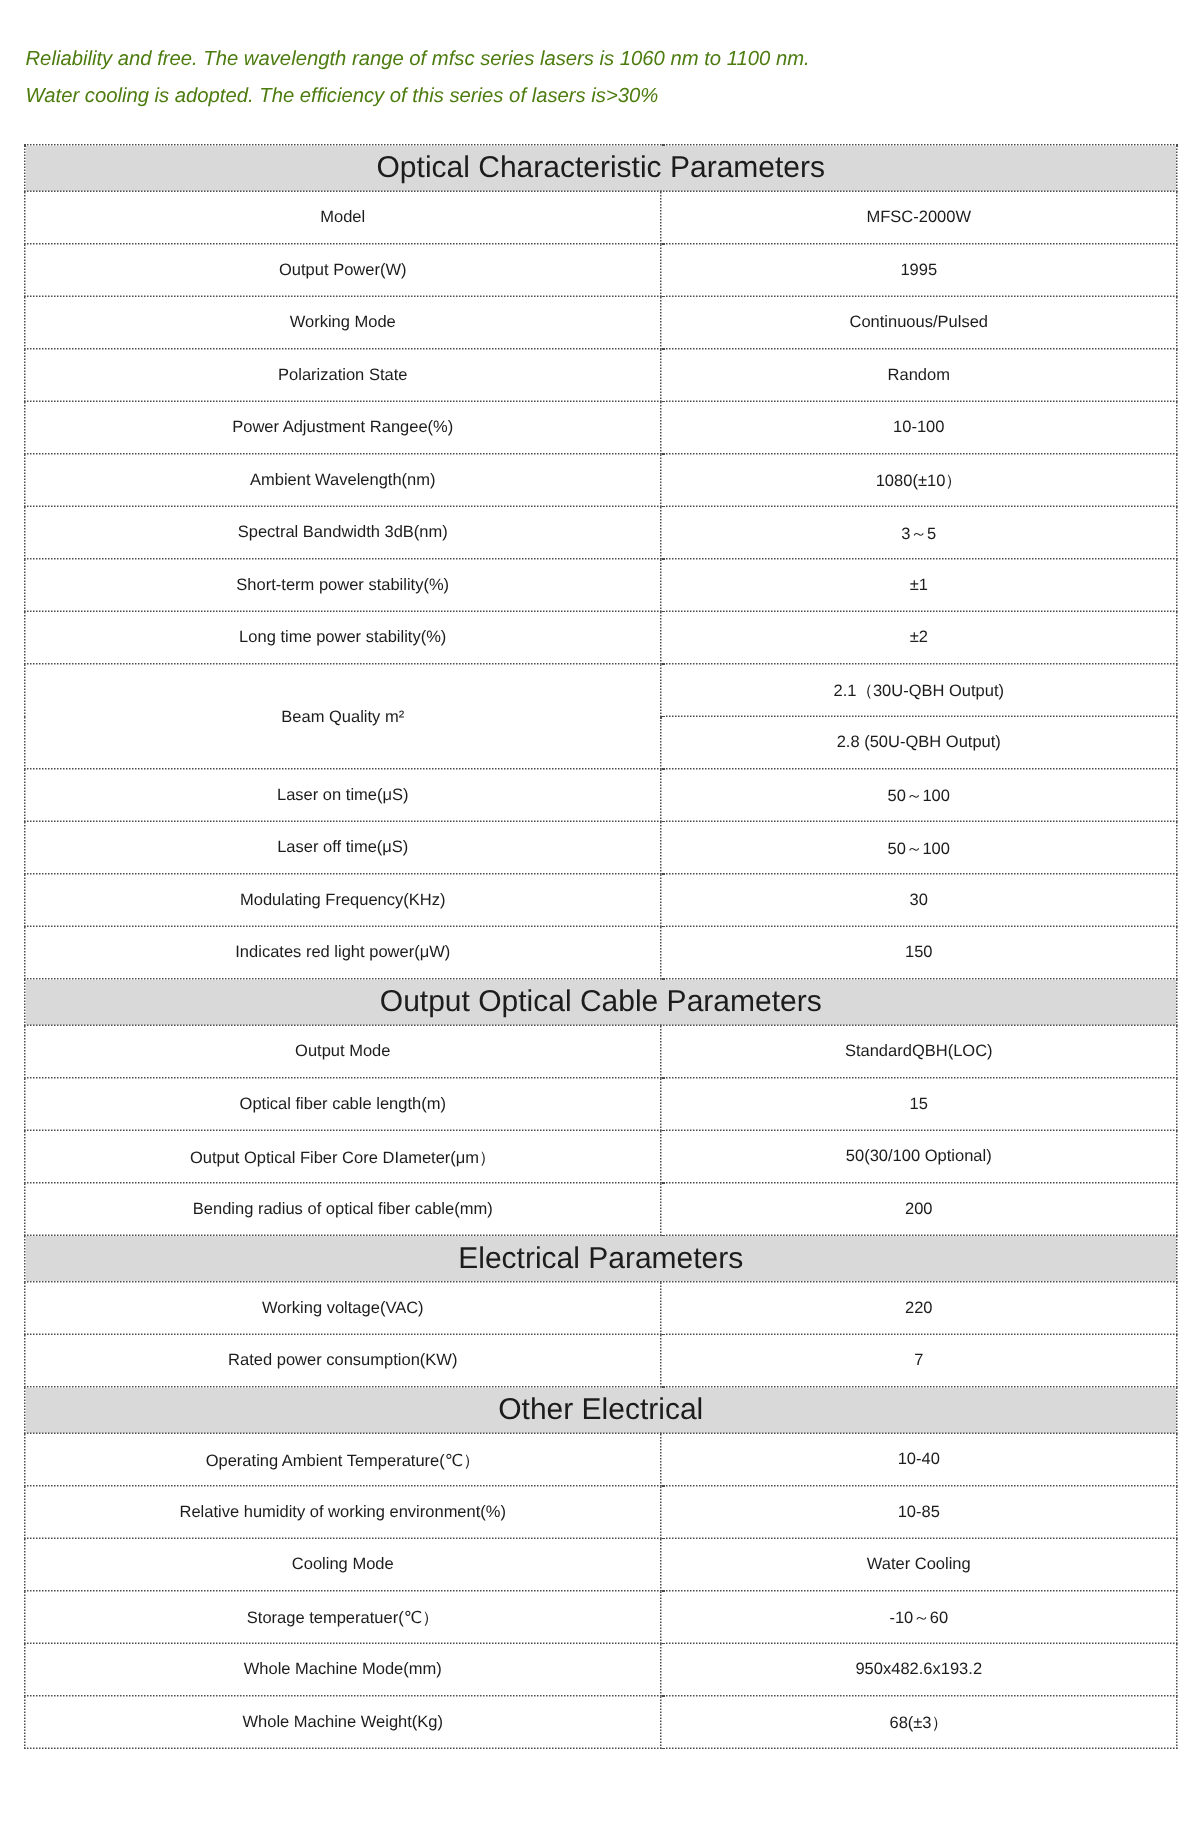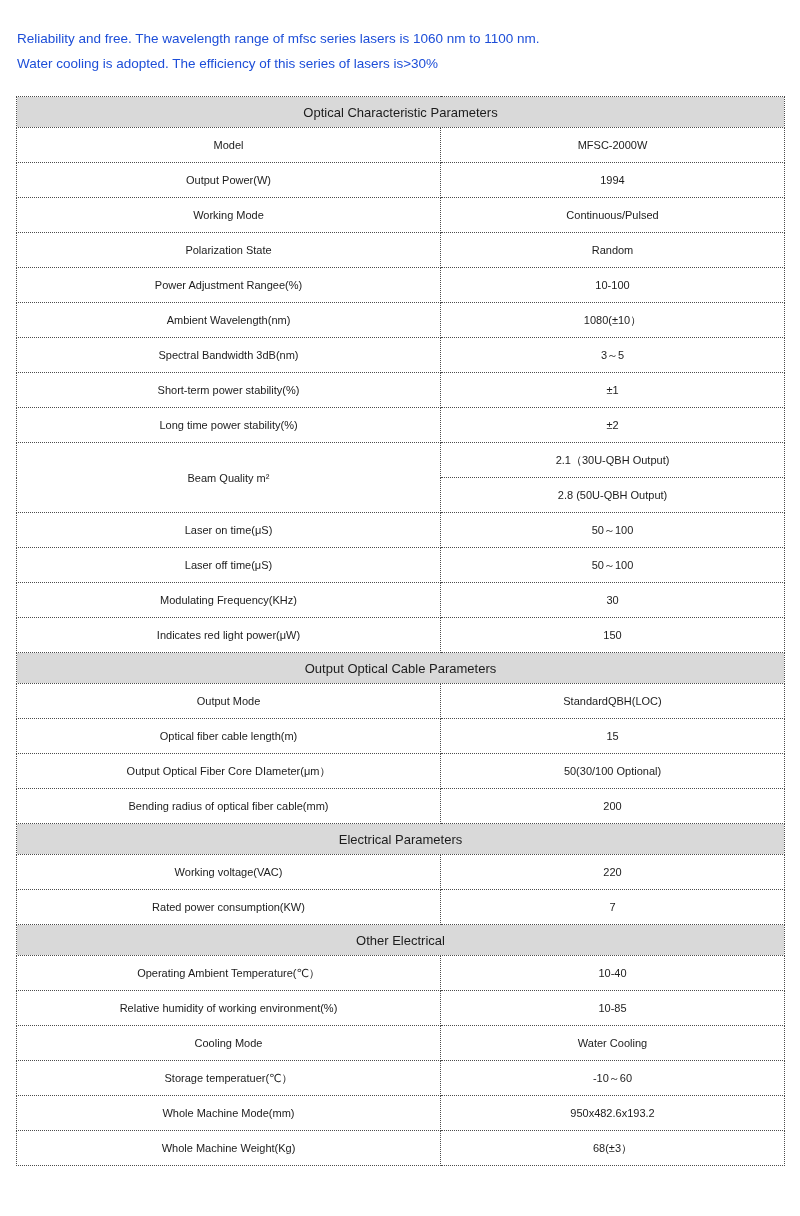--- a/index.html
+++ b/index.html
@@ -10,41 +10,42 @@
     font-family: "Liberation Sans", "DejaVu Sans", sans-serif;
   }
   .page { width: 800px; height: 1216px; overflow: hidden; }
   .intro {
     padding: 26px 20px 0 17px;
   }
   .intro p {
     margin: 0;
     font-size: 13.5px;
     line-height: 25px;
-    color: #1d4ed8;
+    color: #4d7c0f;
+    font-style: italic;
   }
   table.spec-table {
     width: 768px;
     margin: 20px 16px 0 16px;
     border-collapse: collapse;
     table-layout: fixed;
   }
   table.spec-table td {
     border: 1px dotted #4c4c4c;
     text-align: center;
     vertical-align: middle;
     padding: 0 6px;
     color: #1c1c1c;
     overflow: hidden;
     white-space: nowrap;
   }
   td.section-td {
     background: #d9d9d9;
     height: 31px;
-    font-size: 13px;
+    font-size: 20px;
     font-weight: 500;
     color: #111111;
   }
   td.label-td, td.value-td {
     height: 35px;
     font-size: 11px;
     font-weight: 400;
   }
 </style>
 </head>
@@ -66,21 +67,21 @@
     <tbody>
         <tr>
       <td class="section-td" colspan="2">Optical Characteristic Parameters</td>
     </tr>
     <tr>
       <td class="label-td">Model</td>
       <td class="value-td">MFSC-2000W</td>
     </tr>
     <tr>
       <td class="label-td">Output Power(W)</td>
-      <td class="value-td">1994</td>
+      <td class="value-td">1995</td>
     </tr>
     <tr>
       <td class="label-td">Working Mode</td>
       <td class="value-td">Continuous/Pulsed</td>
     </tr>
     <tr>
       <td class="label-td">Polarization State</td>
       <td class="value-td">Random</td>
     </tr>
     <tr>

